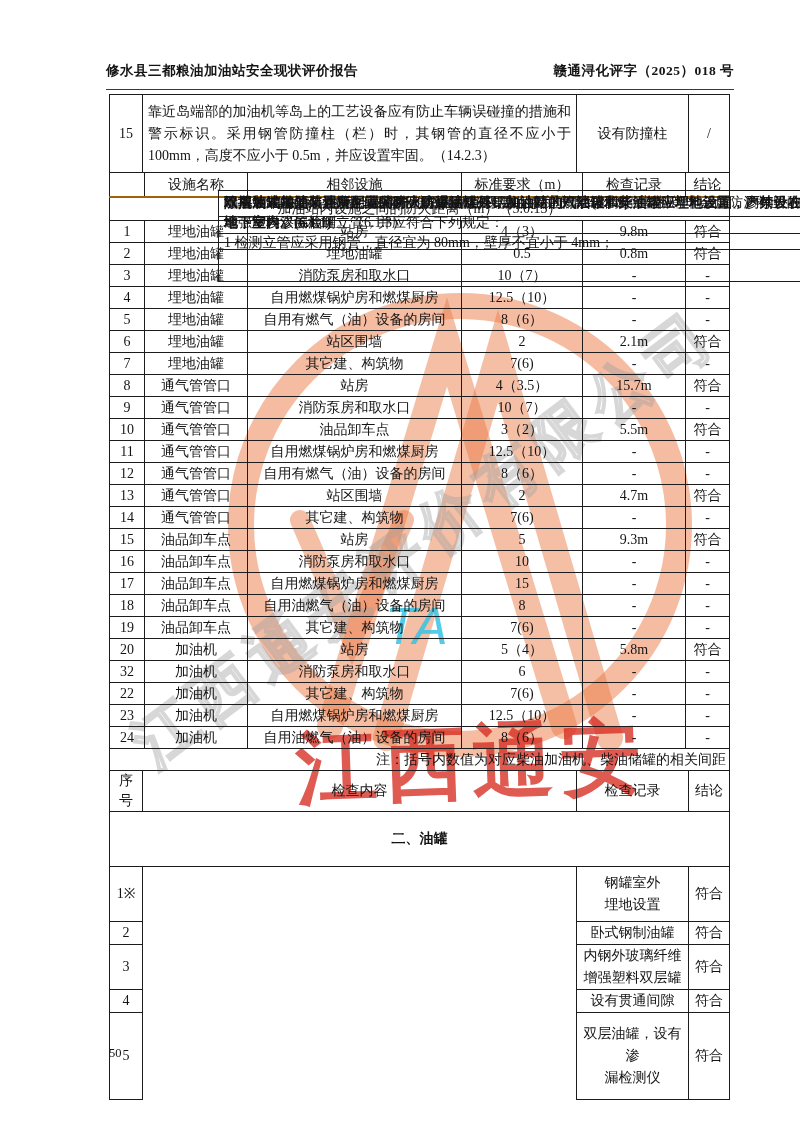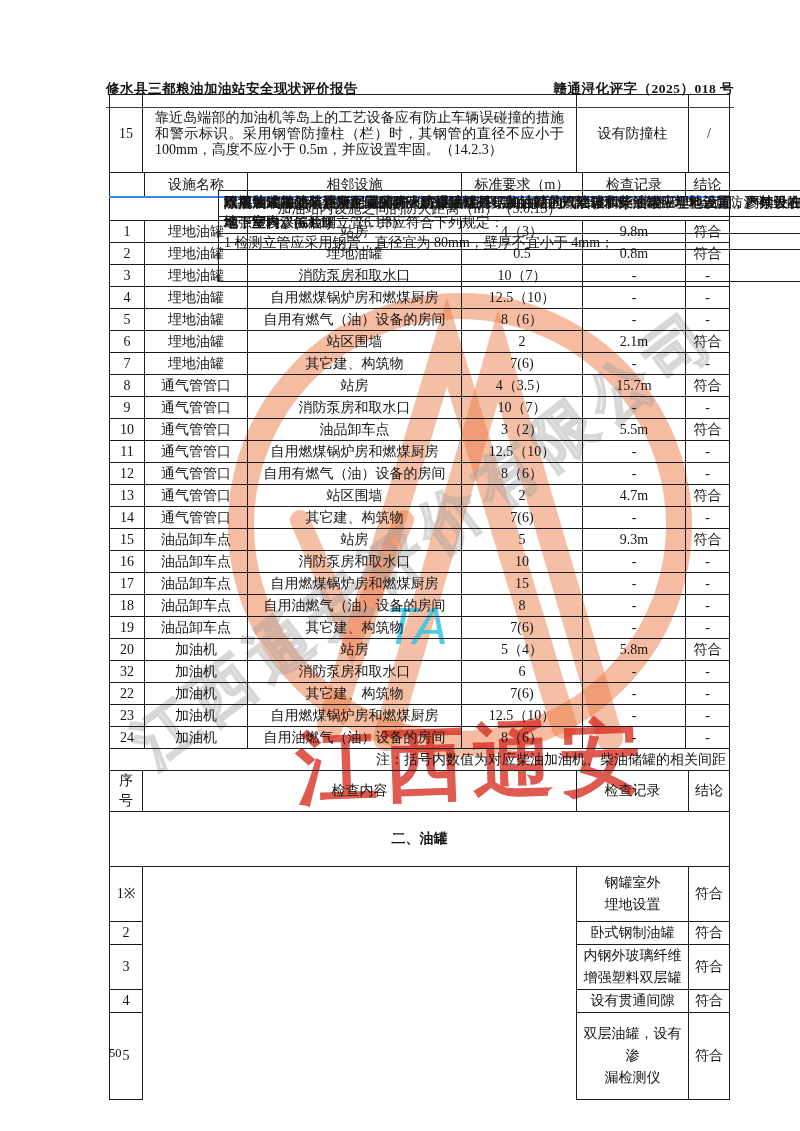--- a/index.html
+++ b/index.html
@@ -6,37 +6,37 @@
   body{
     width:800px;height:1131px;position:relative;background:#ffffff;
     font-family:"Liberation Serif","DejaVu Serif",serif;color:#141414;
     overflow:hidden;
   }
   
   .page-header{
     position:absolute;left:106px;top:62px;width:628px;
     display:flex;justify-content:space-between;align-items:flex-end;
     font-size:13.5px;font-weight:bold;letter-spacing:.5px;
-    padding-bottom:9px;border-bottom:1px solid #3a3a3a;margin-top:18px;
+    padding-bottom:9px;border-bottom:1px solid #3a3a3a;
   }
   
   .content{position:absolute;left:109px;top:95px;width:620px;}
   table{border-collapse:collapse;table-layout:fixed;width:620px;margin-top:-1px;}
   td,th{
     border:1px solid #1c1c1c;font-size:14px;font-weight:normal;
     text-align:center;vertical-align:middle;padding:0 3px;line-height:20px;
     overflow:hidden;
   }
   
   #top-table td{height:73px;}
-  #top-table td.content-cell{text-align:justify;padding:2px 12px;line-height:16px;}
+  #top-table td.content-cell{text-align:justify;padding:2px 5px;line-height:22px;}
   
   #distance-table td,#distance-table th{height:21px;}
   #distance-table .title-row td{height:22px;}
-  #distance-table thead th{height:23px;border-bottom:2px solid #3b82f6;}
+  #distance-table thead th{height:23px;border-bottom:2px solid #a16207;}
   #distance-table .note-row td{text-align:right;padding-left:3px;margin-left:16px;}
   
   #tank-table .section-row td{height:21px;font-weight:bold;}
   #tank-table thead th{height:22px;}
   #tank-table td{height:21px;}
   #tank-table td.content{text-align:left;text-align:justify;padding:2px 5px;line-height:20px;white-space:pre-line;}
   #tank-table td.record{white-space:pre-line;line-height:22px;}
   #tank-table td.bold{font-weight:bold;}
   #tank-table tbody tr:nth-child(1) td{height:54px;}
   #tank-table tbody tr:nth-child(3) td{height:38px;}

